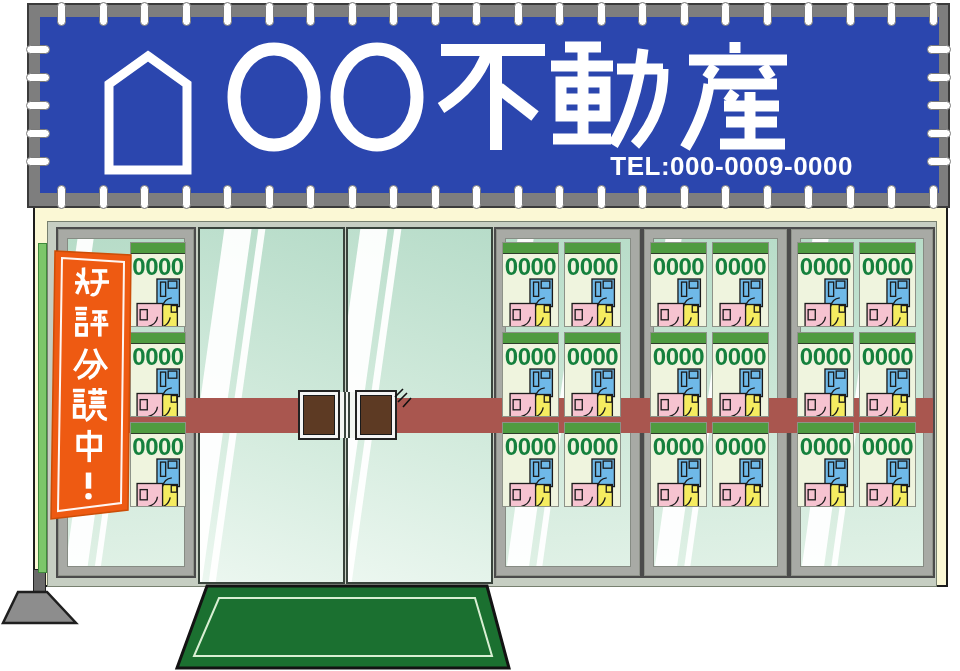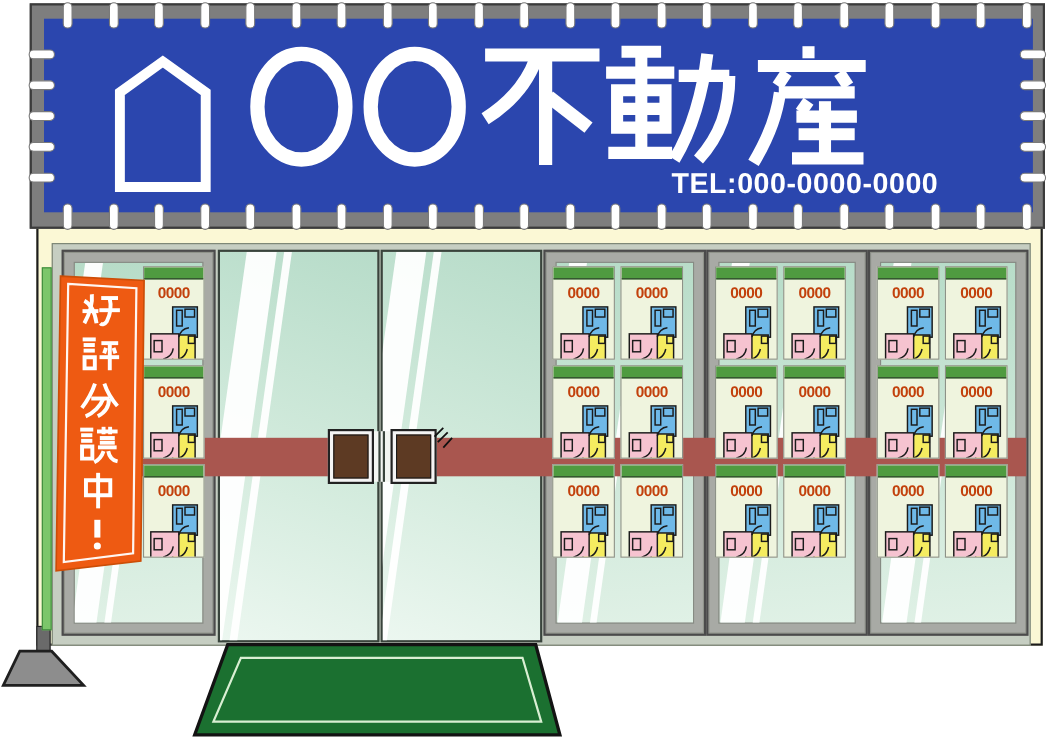--- a/index.html
+++ b/index.html
@@ -31,21 +31,21 @@
   .handle{top:390px;width:42px;height:50px;background:#f4f4f4;border:2px solid #222;z-index:7;}
   .handle .pad{position:absolute;inset:3px;background:var(--handle-brown,#5d3a23);border:1px solid #1a1a1a;}
 
   
   .flyers{position:absolute;left:6px;right:6px;top:13px;bottom:6px;z-index:6;display:grid;
           grid-auto-rows:85px;row-gap:5px;align-content:start;}
   .flyers.cols1{grid-template-columns:56px;justify-content:end;padding-right:2px;}
   .flyers.cols2{grid-template-columns:57px 57px;column-gap:5px;justify-content:start;}
   .flyer{background:#eff4de;border:1px solid #8d9288;box-sizing:border-box;overflow:hidden;}
   .flyer-bar{height:10px;background:var(--flyer-green,#4f9b40);border-bottom:1px solid #2c3c2a;}
-  .flyer-num{font-size:14px;line-height:21px;font-weight:bold;color:#c2410c;text-align:center;
+  .flyer-num{font-size:24px;line-height:21px;font-weight:bold;color:#15803d;text-align:center;
              letter-spacing:-.5px;margin-top:2px;}
   .plan{display:block;margin:1px 4px 0 auto;}
 
   
   .matwrap{left:175px;top:584px;width:336px;height:87px;z-index:4;}
   .basewrap{left:2px;top:590px;width:78px;height:36px;z-index:3;}
   .neck{left:33px;top:569px;width:13px;height:23px;background:#6a6a6a;border:1.5px solid #222;z-index:3;}
   .pole{left:38px;top:243px;width:9px;height:330px;background:#7cc66a;border:1.5px solid #3f8a3c;z-index:8;}
   .flagwrap{left:49px;top:249px;width:84px;height:274px;z-index:9;}
 
@@ -625,21 +625,21 @@
           <path d="M25,42 H94"></path>
             <path d="M26,42 C23,66 14,86 2,106"></path>
             <path d="M52,50 L45,60"></path>
           <path d="M41,64 H96"></path>
             <path d="M43,80 H94"></path>
             <path d="M67,50 V102"></path>
             <path d="M37,102 H102"></path>
         </g>
       </g>
     </svg>
-    <div class="tel">TEL:000-0000-0000</div>
+    <div class="tel">TEL:000-0009-0000</div>
   <div class="tie v" style="left: 28px; top: -3px;"></div>
       <div class="tie v" style="left: 28px; bottom: -3px;"></div>
       <div class="tie v" style="left: 69.5px; top: -3px;"></div>
       <div class="tie v" style="left: 69.5px; bottom: -3px;"></div>
       <div class="tie v" style="left: 111px; top: -3px;"></div>
       <div class="tie v" style="left: 111px; bottom: -3px;"></div>
       <div class="tie v" style="left: 152.5px; top: -3px;"></div>
       <div class="tie v" style="left: 152.5px; bottom: -3px;"></div>
       <div class="tie v" style="left: 194px; top: -3px;"></div>
       <div class="tie v" style="left: 194px; bottom: -3px;"></div>

